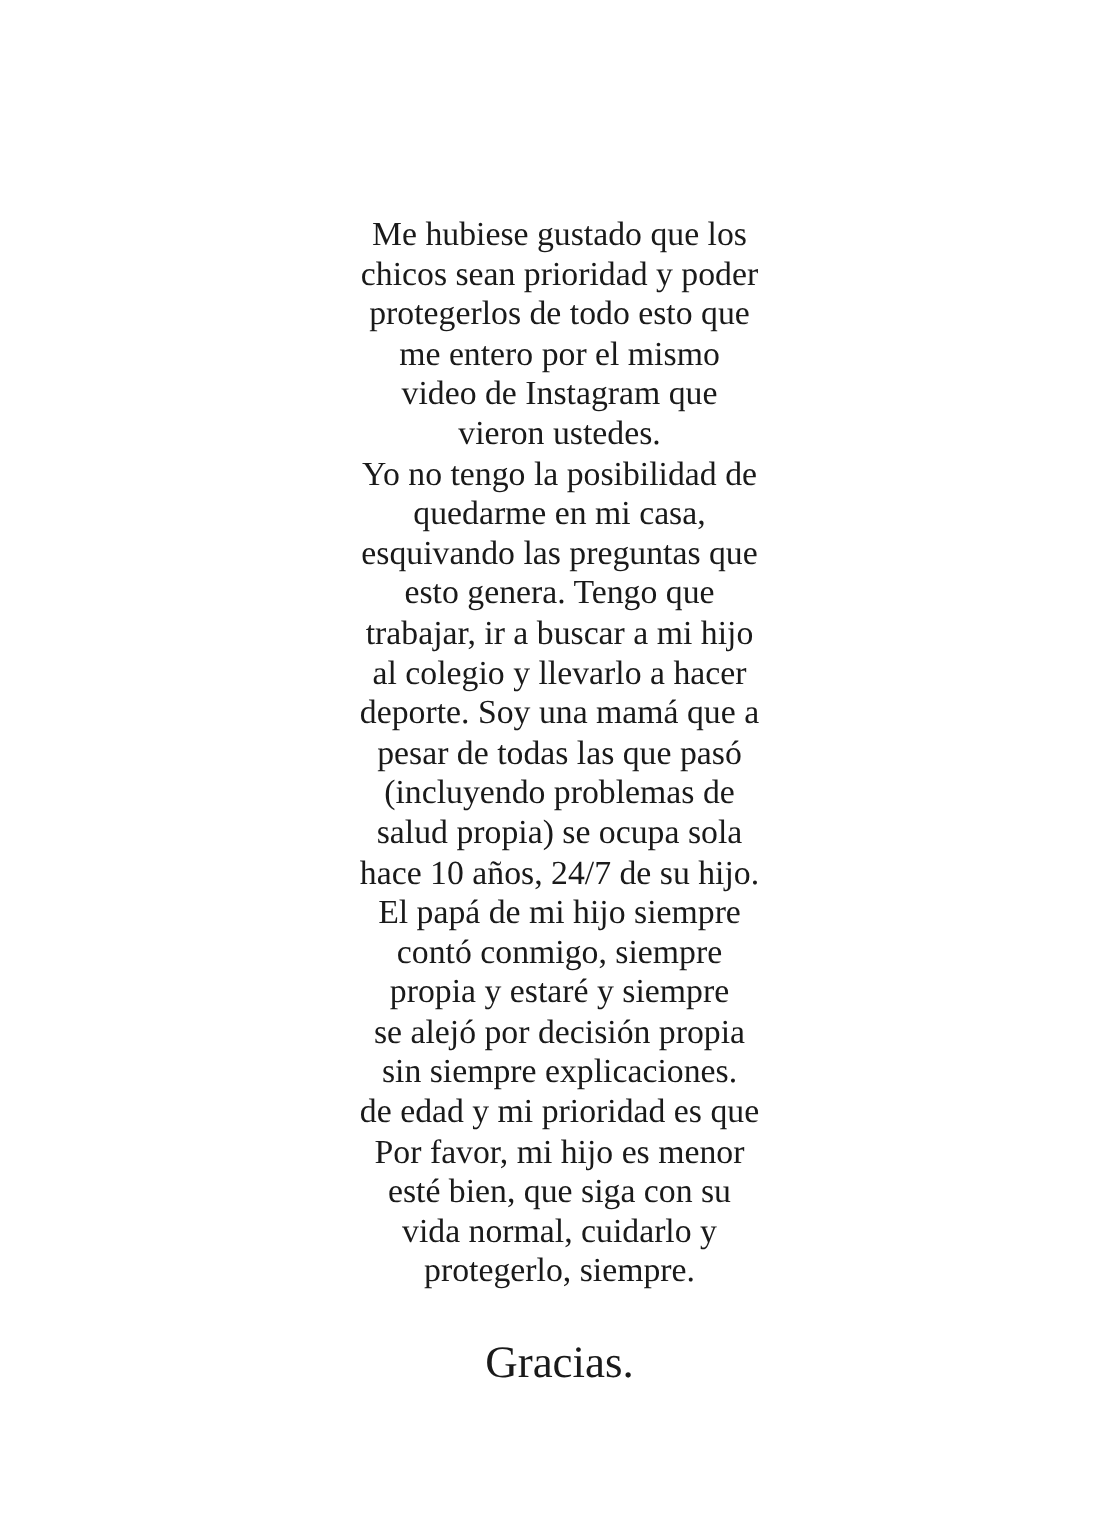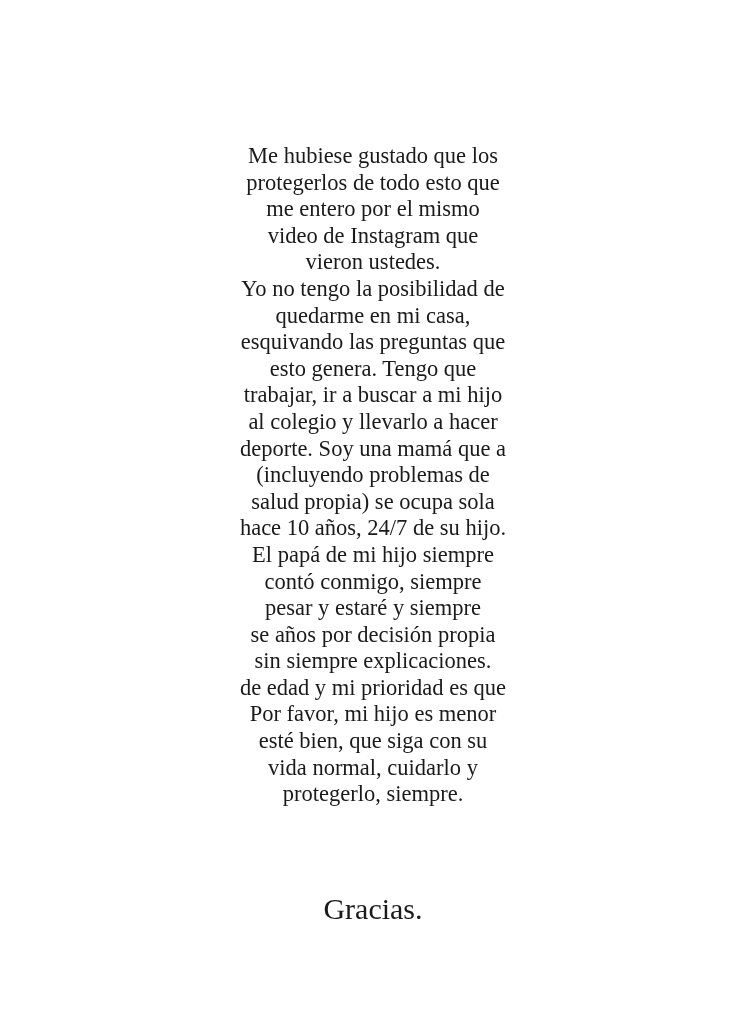--- a/index.html
+++ b/index.html
@@ -38,38 +38,40 @@
       font-size: 30px;
       line-height: 26.6px;
       color: #1a1a1a;
     }
   </style>
 </head>
 <body>
 
 <div class="story">
   <span class="line">Me hubiese gustado que los</span>
+  <span class="line">chicos sean prioridad y poder</span>
   <span class="line">protegerlos de todo esto que</span>
   <span class="line">me entero por el mismo</span>
   <span class="line">video de Instagram que</span>
   <span class="line">vieron ustedes.</span>
   <span class="line">Yo no tengo la posibilidad de</span>
   <span class="line">quedarme en mi casa,</span>
   <span class="line">esquivando las preguntas que</span>
   <span class="line">esto genera. Tengo que</span>
   <span class="line">trabajar, ir a buscar a mi hijo</span>
   <span class="line">al colegio y llevarlo a hacer</span>
   <span class="line">deporte. Soy una mamá que a</span>
+  <span class="line">pesar de todas las que pasó</span>
   <span class="line">(incluyendo problemas de</span>
   <span class="line">salud propia) se ocupa sola</span>
   <span class="line">hace 10 años, 24/7 de su hijo.</span>
   <span class="line">El papá de mi hijo siempre</span>
   <span class="line">contó conmigo, siempre</span>
-  <span class="line">pesar y estaré y siempre</span>
-  <span class="line">se años por decisión propia</span>
+  <span class="line">propia y estaré y siempre</span>
+  <span class="line">se alejó por decisión propia</span>
   <span class="line">sin siempre explicaciones.</span>
   <span class="line">de edad y mi prioridad es que</span>
   <span class="line">Por favor, mi hijo es menor</span>
   <span class="line">esté bien, que siga con su</span>
   <span class="line">vida normal, cuidarlo y</span>
   <span class="line">protegerlo, siempre.</span>
 </div>
 
 <div class="signoff">Gracias.</div>
 

